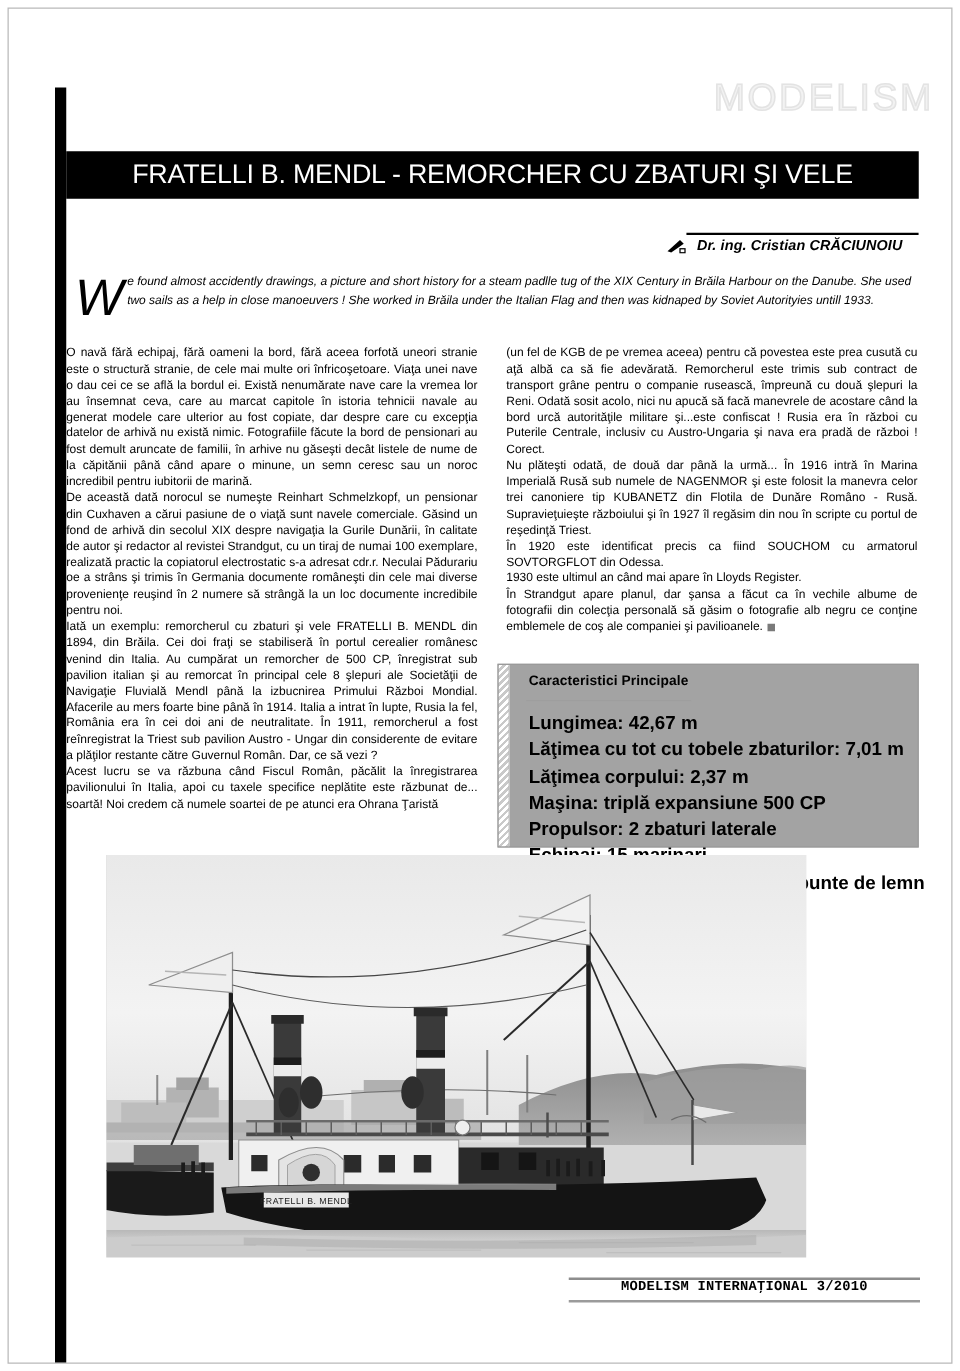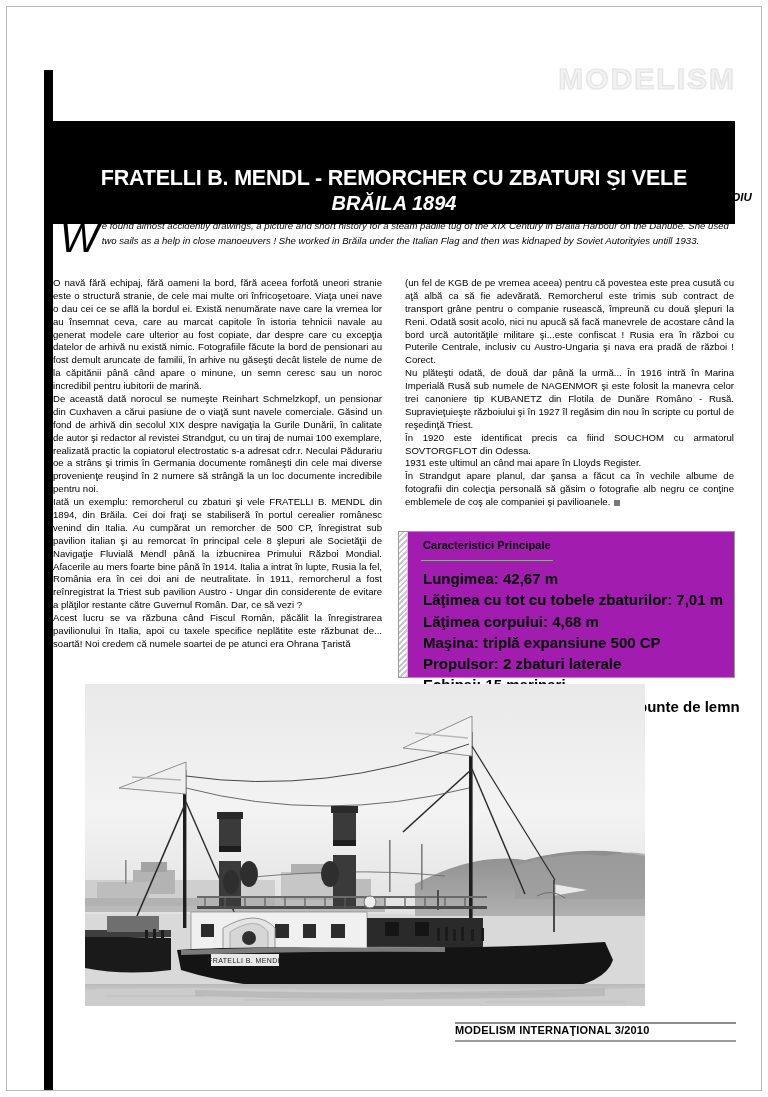--- a/index.html
+++ b/index.html
@@ -30,62 +30,61 @@
     left: 44px;
     top: 70px;
     width: 9px;
     height: 1020px;
     background: #000000;
   }
 
   
   .watermark {
     position: absolute;
-    right: 32px;
+    right: 21px;
     top: 62px;
     font-size: 30px;
-    font-weight: bold;
+    font-weight: normal;
     letter-spacing: 2px;
     color: transparent;
     -webkit-text-stroke: 1.2px #e3e3e3;
     text-shadow: 0 0 0 #f2f2f2;
     user-select: none;
   }
 
   
   .title-block {
     position: absolute;
     left: 53px;
     top: 121px;
     width: 682px;
     background: #000000;
     color: #ffffff;
     padding: 6px 0 8px 0;
     text-align: center;
   }
   .title-main {
     font-size: 21.5px;
-    font-weight: bold;
+    font-weight: normal;
     letter-spacing: -0.2px;
     line-height: 1.12;
     white-space: nowrap;
-    margin-top: 39px;
   }
   .title-sub {
     font-size: 20px;
     font-weight: bold;
     font-style: italic;
     line-height: 1.25;
     margin-top: 1px;
   }
 
   
   .author-row {
     position: absolute;
-    right: 16px;
+    right: 46px;
     top: 191px;
     display: flex;
     align-items: center;
     gap: 9px;
   }
   .author-icon { display: block; }
   .author-name {
     font-size: 11.5px;
     font-weight: bold;
     font-style: italic;
@@ -142,21 +141,21 @@
   }
 
   
   .specs {
     position: absolute;
     left: 398px;
     top: 531px;
     width: 337px;
     height: 147px;
     border: 1px solid #9a9a9a;
-    background: #a21caf;
+    background: #a3a3a3;
   }
   .specs-accent {
     position: absolute;
     left: 0; top: 0;
     width: 9px; height: 100%;
     background: repeating-linear-gradient(
       -45deg,
       #c9c9c9 0px, #c9c9c9 2px,
       #ffffff 2px, #ffffff 4px
     );
@@ -216,40 +215,40 @@
     top: 1040px;
     width: 281px;
     height: 2px;
     background: #9b9b9b;
   }
   .footer-text {
     position: absolute;
     left: 455px;
     top: 1024px;
     width: 281px;
-    text-align: left;
+    text-align: center;
     font-size: 11px;
     font-weight: bold;
     letter-spacing: 0.2px;
+    font-family: Liberation Mono, monospace;
   }
   .footer-issue { font-weight: bold; }
 </style>
 </head>
 <body>
 
 <div class="page">
 
   <div class="page-border"></div>
   <div class="spine-bar"></div>
 
   <div class="watermark">MODELISM</div>
 
   <div class="title-block">
     <div class="title-main">FRATELLI  B. MENDL - REMORCHER CU ZBATURI ŞI VELE</div>
-    <div class="title-sub">BRĂILA 1894</div>
   </div>
 
   <svg class="rule-diag" viewBox="0 0 186 2" preserveAspectRatio="none">
     <rect x="0" y="0" width="186" height="2" fill="#000"></rect>
   </svg>
 
   <div class="author-row">
     <svg class="author-icon" width="16" height="12" viewBox="0 0 16 12">
       <path d="M1 10 L11 1 L14 4 L4 11 Z" fill="#000"></path>
       <rect x="11" y="8" width="4" height="3.2" fill="none" stroke="#000" stroke-width="1"></rect>
@@ -265,32 +264,32 @@
     <p>O navă fără echipaj, fără oameni la bord, fără aceea forfotă uneori stranie este o structură stranie, de cele mai multe ori înfricoşetoare. Viaţa unei nave o dau cei ce se află la bordul ei. Există nenumărate nave care la vremea lor au însemnat ceva, care au marcat capitole în istoria tehnicii navale au generat modele care ulterior au fost copiate, dar despre care cu excepţia datelor de arhivă nu există nimic. Fotografiile făcute la bord de pensionari au fost demult aruncate de familii, în arhive nu găseşti decât listele de nume de la căpitănii până când apare o minune, un semn ceresc sau un noroc incredibil pentru iubitorii de marină.</p>
     <p>De această dată norocul se numeşte Reinhart Schmelzkopf, un pensionar din Cuxhaven a cărui pasiune de o viaţă sunt navele comerciale. Găsind un fond de arhivă din secolul XIX despre navigaţia la Gurile Dunării, în calitate de autor şi redactor al revistei Strandgut, cu un tiraj de numai 100 exemplare, realizată practic la copiatorul electrostatic s-a adresat cdr.r. Neculai Pădurariu oe a strâns şi trimis în Germania documente româneşti din cele mai diverse provenienţe reuşind în 2 numere să strângă la un loc documente incredibile pentru noi.</p>
     <p>Iată un exemplu: remorcherul cu zbaturi şi vele FRATELLI B. MENDL din 1894, din Brăila. Cei doi fraţi se stabiliseră în portul cerealier românesc venind din Italia. Au cumpărat un remorcher de 500 CP, înregistrat sub pavilion italian şi au remorcat în principal cele 8 şlepuri ale Societăţii de Navigaţie Fluvială Mendl până la izbucnirea Primului Război Mondial. Afacerile au mers foarte bine până în 1914. Italia a intrat în lupte, Rusia la fel, România era în cei doi ani de neutralitate. În 1911, remorcherul a fost reînregistrat la Triest sub pavilion Austro - Ungar din considerente de evitare a plăţilor restante către Guvernul Român. Dar, ce să vezi ?</p>
     <p>Acest lucru se va răzbuna când Fiscul Român, păcălit la înregistrarea pavilionului în Italia, apoi cu taxele specifice neplătite este răzbunat de... soartă! Noi credem că numele soartei de pe atunci era Ohrana Ţaristă</p>
   </div>
 
   <div class="col col-right">
     <p>(un fel de KGB de pe vremea aceea) pentru că povestea este prea cusută cu aţă albă ca să fie adevărată. Remorcherul este trimis sub contract de transport grâne pentru o companie rusească, împreună cu două şlepuri la Reni. Odată sosit acolo, nici nu apucă să facă manevrele de acostare când la bord urcă autorităţile militare şi...este confiscat ! Rusia era în război cu Puterile Centrale, inclusiv cu Austro-Ungaria şi nava era pradă de război ! Corect.</p>
     <p>Nu plăteşti odată, de două dar până la urmă... În 1916 intră în Marina Imperială Rusă sub numele de NAGENMOR şi este folosit la manevra celor trei canoniere tip KUBANETZ din Flotila de Dunăre Româno - Rusă. Supravieţuieşte războiului şi în 1927 îl regăsim din nou în scripte cu portul de reşedinţă Triest.</p>
     <p>În 1920 este identificat precis ca fiind SOUCHOM cu armatorul SOVTORGFLOT din Odessa.</p>
-    <p>1931 este ultimul an când mai apare în Lloyds Register.</p>
+    <p>1930 este ultimul an când mai apare în Lloyds Register.</p>
     <p><span>În Strandgut apare planul, dar şansa a făcut ca în vechile albume de fotografii din colecţia personală să găsim o fotografie alb negru ce conţine emblemele de coş ale companiei şi pavilioanele.</span><span class="endmark"></span></p>
   </div>
 
   <div class="specs">
     <div class="specs-accent"></div>
     <div class="specs-title">Caracteristici Principale</div>
     <div class="specs-title-rule"></div>
     <div class="specs-list">
       <div>Lungimea: 42,67 m</div>
       <div>Lăţimea cu tot cu tobele zbaturilor: 7,01 m</div>
-      <div>Lăţimea corpului: 4,68 m</div>
+      <div>Lăţimea corpului: 2,37 m</div>
       <div>Maşina: triplă expansiune 500 CP</div>
       <div>Propulsor: 2 zbaturi laterale</div>
       <div>Echipaj: 15 marinari</div>
       <div>Construcţie cu corp de lemn , punte de lemn</div>
     </div>
   </div>
 
   <div class="photo-wrap">
     <svg class="photo-svg" viewBox="0 0 560 322" preserveAspectRatio="none">
       <defs>

